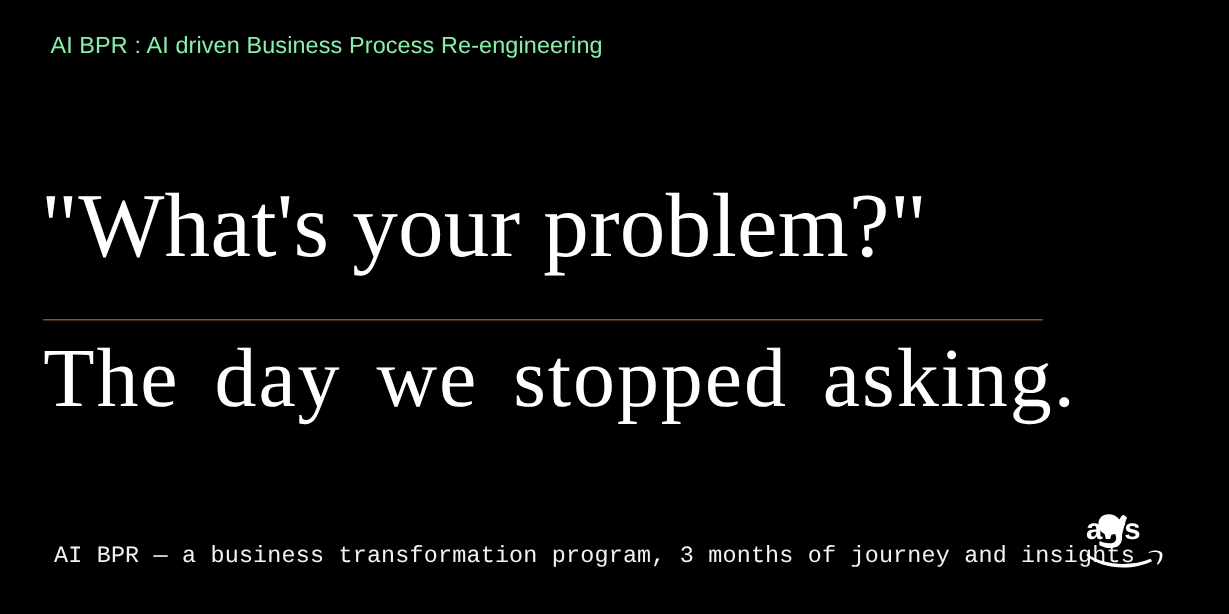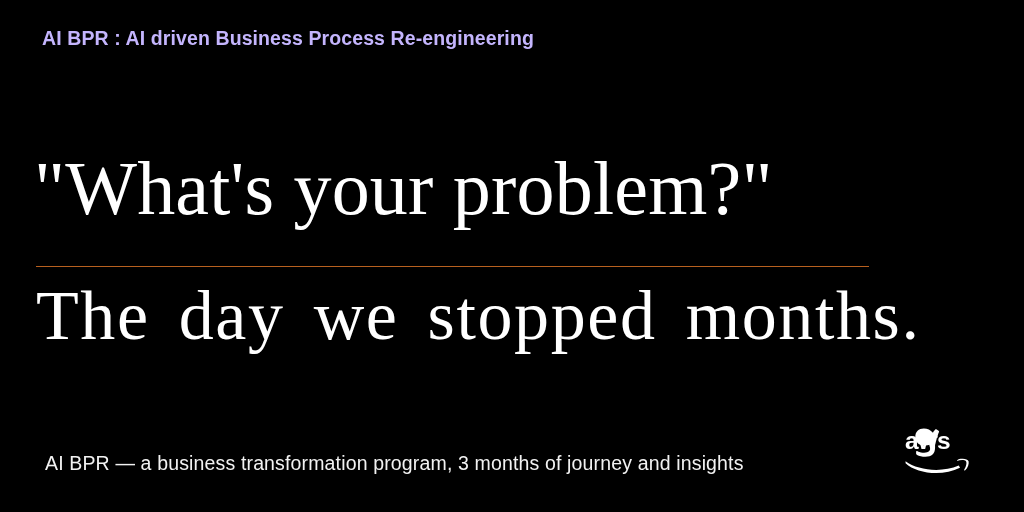--- a/index.html
+++ b/index.html
@@ -18,24 +18,24 @@
     overflow: hidden;
   }
 
   
   #eyebrow {
     position: absolute;
     left: 42px;
     top: 27px;
     font-family: "Liberation Sans", sans-serif;
     font-size: 19.5px;
-    font-weight: 700;
+    font-weight: 400;
     letter-spacing: 0.1px;
     line-height: 1.2;
-    color: #c4b5fd;
+    color: #86efac;
     white-space: nowrap;
   }
 
   
   #headline-block {
     position: absolute;
     left: 0;
     top: 0;
     width: 1024px;
   }
@@ -77,21 +77,21 @@
     letter-spacing: 1.6px;
     word-spacing: 10px;
     white-space: nowrap;
   }
 
   
   #footer-caption {
     position: absolute;
     left: 45px;
     top: 452px;
-    font-family: Liberation Sans, sans-serif;
+    font-family: Liberation Mono, monospace;
     font-size: 19.5px;
     font-weight: 400;
     color: #F2F2F2;
     letter-spacing: 0.15px;
     white-space: nowrap;
   }
 
   #aws-logo {
     position: absolute;
     left: 903px;
@@ -111,21 +111,21 @@
 <div id="slide">
 
   <div id="eyebrow">AI BPR : AI driven Business Process Re-engineering</div>
 
   <div id="headline-block">
 
     <div id="headline-quote">"What's your problem?"</div>
 
     <hr id="divider">
 
-    <div id="headline-answer">The day we stopped months.</div>
+    <div id="headline-answer">The day we stopped asking.</div>
 
   </div>
 
   <div id="footer-caption">AI BPR — a business transformation program, 3 months of journey and insights</div>
 
   <div id="aws-logo">
     <svg viewBox="0 0 300 170" xmlns="http://www.w3.org/2000/svg">
       <g fill="#FFFFFF">
 
         <path d="M57.5 62.0c0-4.6.5-8.3 1.4-11.0.9-2.7 2.0-5.7 3.6-8.9.6-1.0.8-1.8.8-2.5 0-1.1-.7-2.2-2.1-3.3l-6.9-4.6c-1.0-.7-2.0-1.0-2.9-1.0-1.1 0-2.2.5-3.3 1.6-1.6 1.7-2.9 3.5-4.1 5.4-1.2 1.9-2.4 4.1-3.6 6.6-9.0-10.6-20.3-15.9-33.9-15.9-9.7 0-17.4 2.8-23.1 8.3-5.7 5.5-8.6 12.9-8.6 22.1 0 9.8 3.1 17.7 9.3 23.7 6.2 6.0 14.4 9.0 24.8 9.0 3.4 0 6.9-.3 10.6-.9 3.7-.6 7.5-1.5 11.4-2.8v7.4c0 8.4-1.8 14.3-5.2 17.8-3.5 3.5-9.4 5.2-17.9 5.2-3.9 0-7.8-.5-11.9-1.4-4.1-.9-8.0-2.1-11.8-3.7-1.2-.5-2.1-.8-2.7-1.0-.6-.2-1.1-.2-1.5-.2-1.4 0-2.1 1.0-2.1 3.1v5.4c0 1.6.2 2.8.7 3.5.5.8 1.4 1.5 2.8 2.2 3.8 2.0 8.4 3.6 13.8 4.8 5.4 1.3 11.1 1.9 17.1 1.9 11.6 0 20.5-2.8 26.7-8.4 6.2-5.6 9.3-14.0 9.3-25.1V62.0z" transform="translate(62 -10) scale(0.88)"></path>

